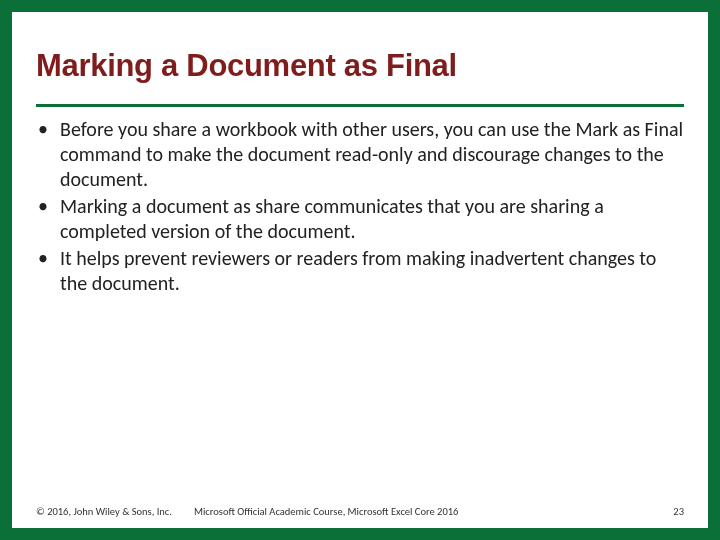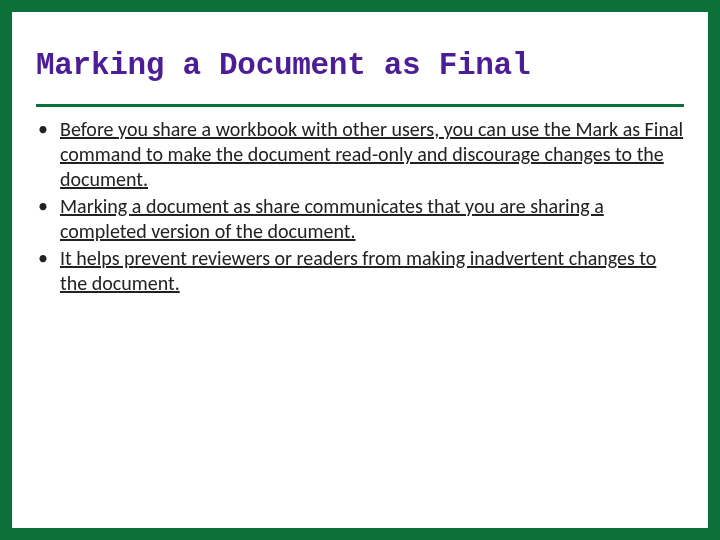--- a/index.html
+++ b/index.html
@@ -19,24 +19,24 @@
   }
   .slide-inner {
     box-sizing: border-box;
     width: 100%;
     height: 100%;
     background: #fff;
     position: relative;
     padding: 36px 24px 0 24px;
   }
   .title {
-    font-family: Liberation Mono, monospace;
+    font-family: Liberation Sans, sans-serif;
     font-weight: 700;
     font-size: 31px;
-    color: #4c1d95;
+    color: #7f1d1d;
     letter-spacing: -0.3px;
     line-height: 1.15;
     padding-bottom: 6px;
     margin: 0 0 14px 0;
   }
   .title-rule {
     border: none;
     border-top: 3px solid #0b7038;
     margin: 0 0 10px 0;
     width: 100%;
@@ -58,21 +58,20 @@
     flex: 0 0 auto;
     width: 22px;
     text-align: left;
     color: #222;
     font-size: 20px;
     line-height: 1.25;
     padding-left: 0;
   }
   ul.bullets li .txt {
     flex: 1 1 auto;
-    text-decoration: underline;
   }
   .footer {
     position: absolute;
     left: 24px;
     right: 24px;
     bottom: 10px;
     display: flex;
     align-items: baseline;
     justify-content: space-between;
     font-size: 10.5px;
@@ -100,15 +99,22 @@
       <li>
         <span class="dot">•</span>
         <span class="txt">Marking a document as share communicates that you are sharing a completed version of the document.</span>
       </li>
       <li>
         <span class="dot">•</span>
         <span class="txt">It helps prevent reviewers or readers from making inadvertent changes to the document.</span>
       </li>
     </ul>
 
+    <div class="footer">
+      <div class="left">
+        <span>© 2016, John Wiley &amp; Sons, Inc.</span>
+        <span>Microsoft Official Academic Course, Microsoft Excel Core 2016</span>
+      </div>
+      <span>23</span>
+    </div>
 
   </div>
 </div>
 
 </body></html>

